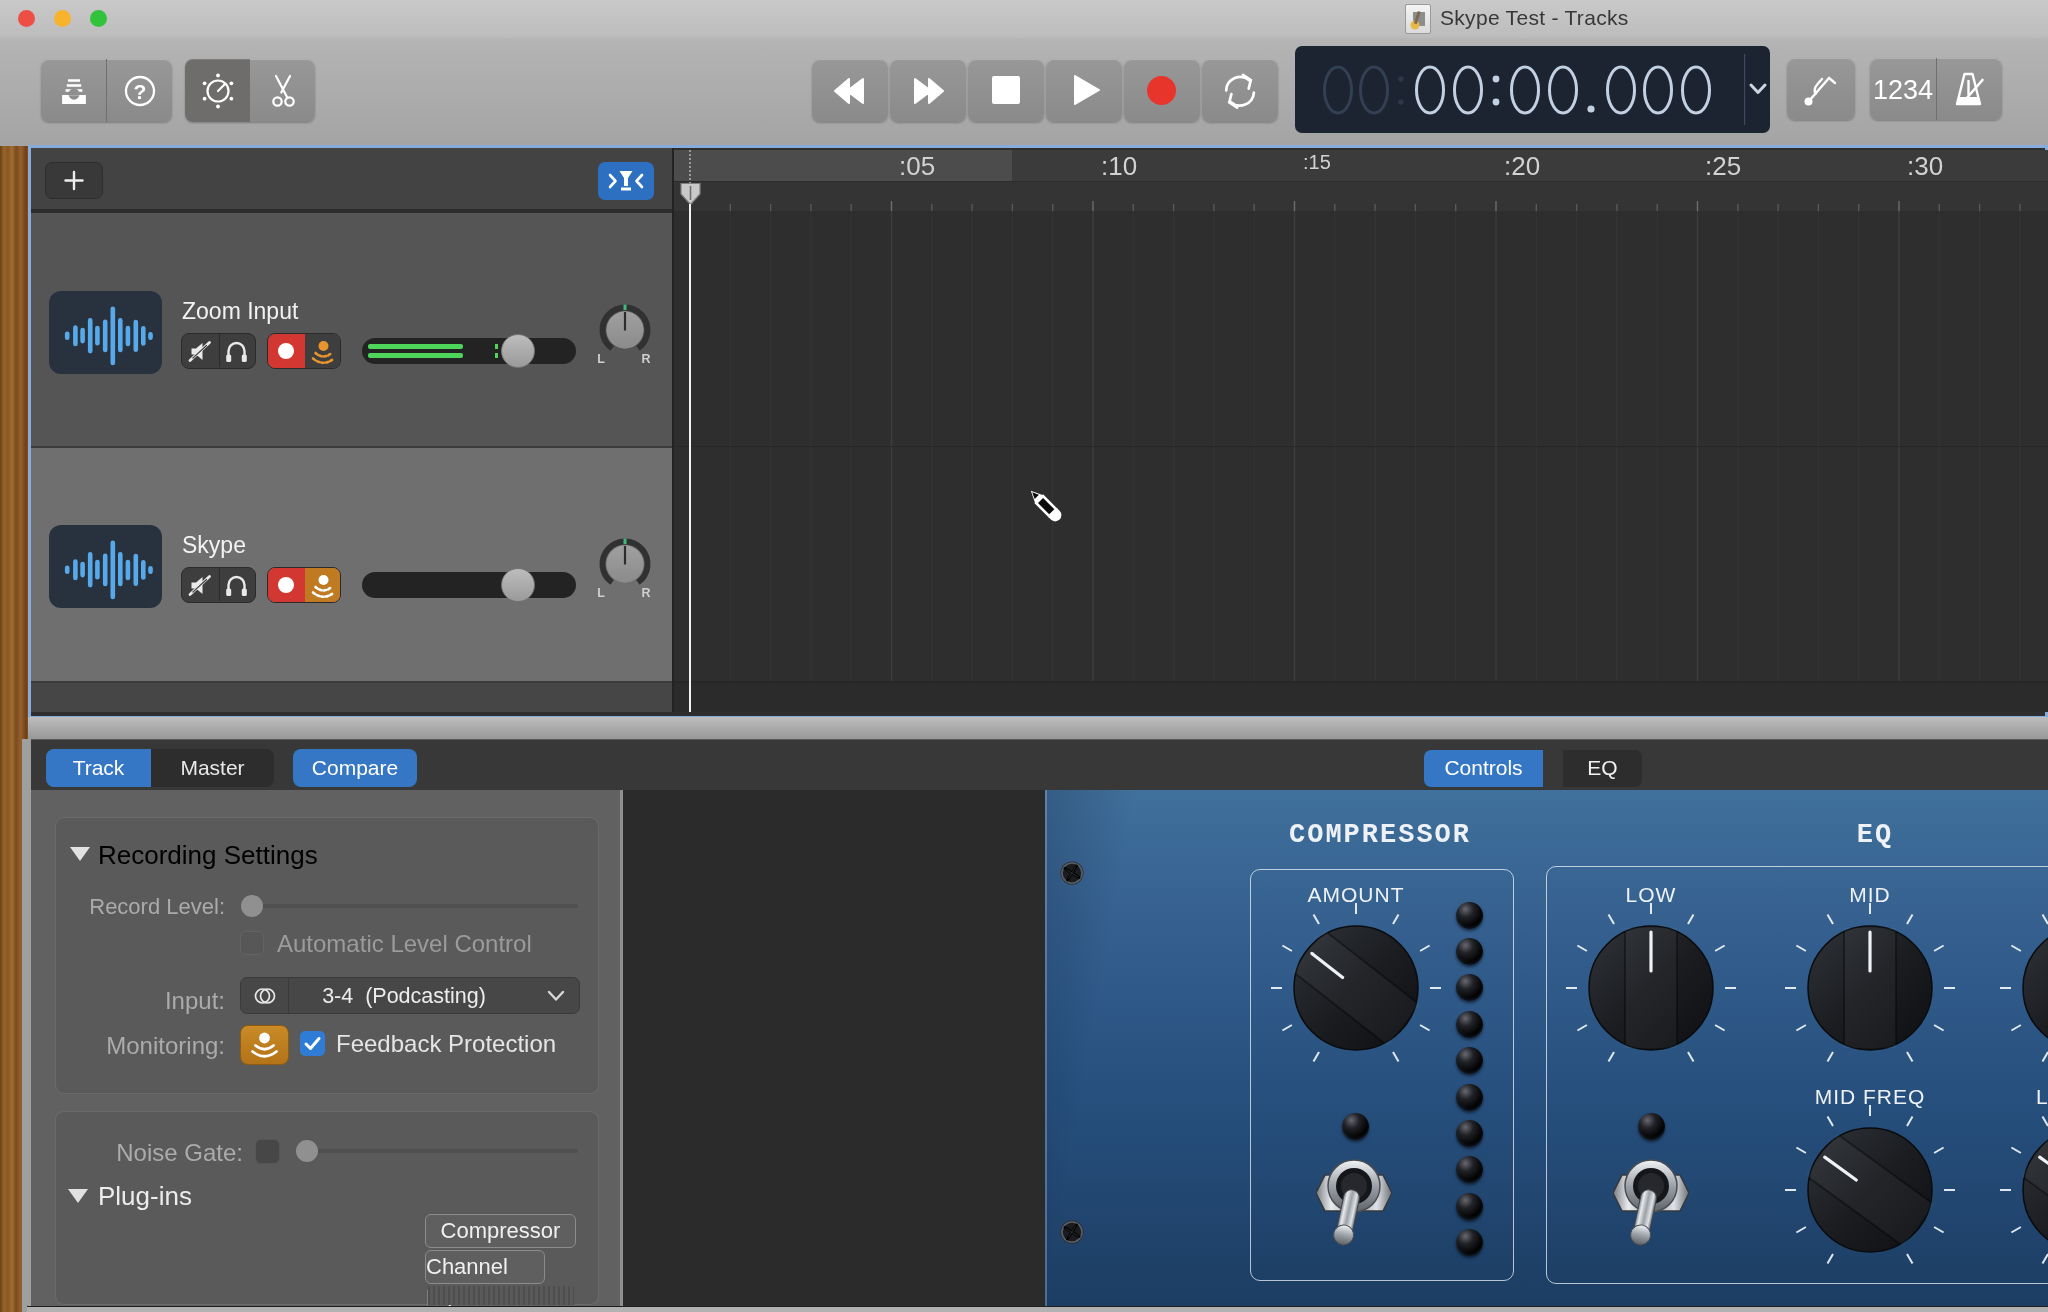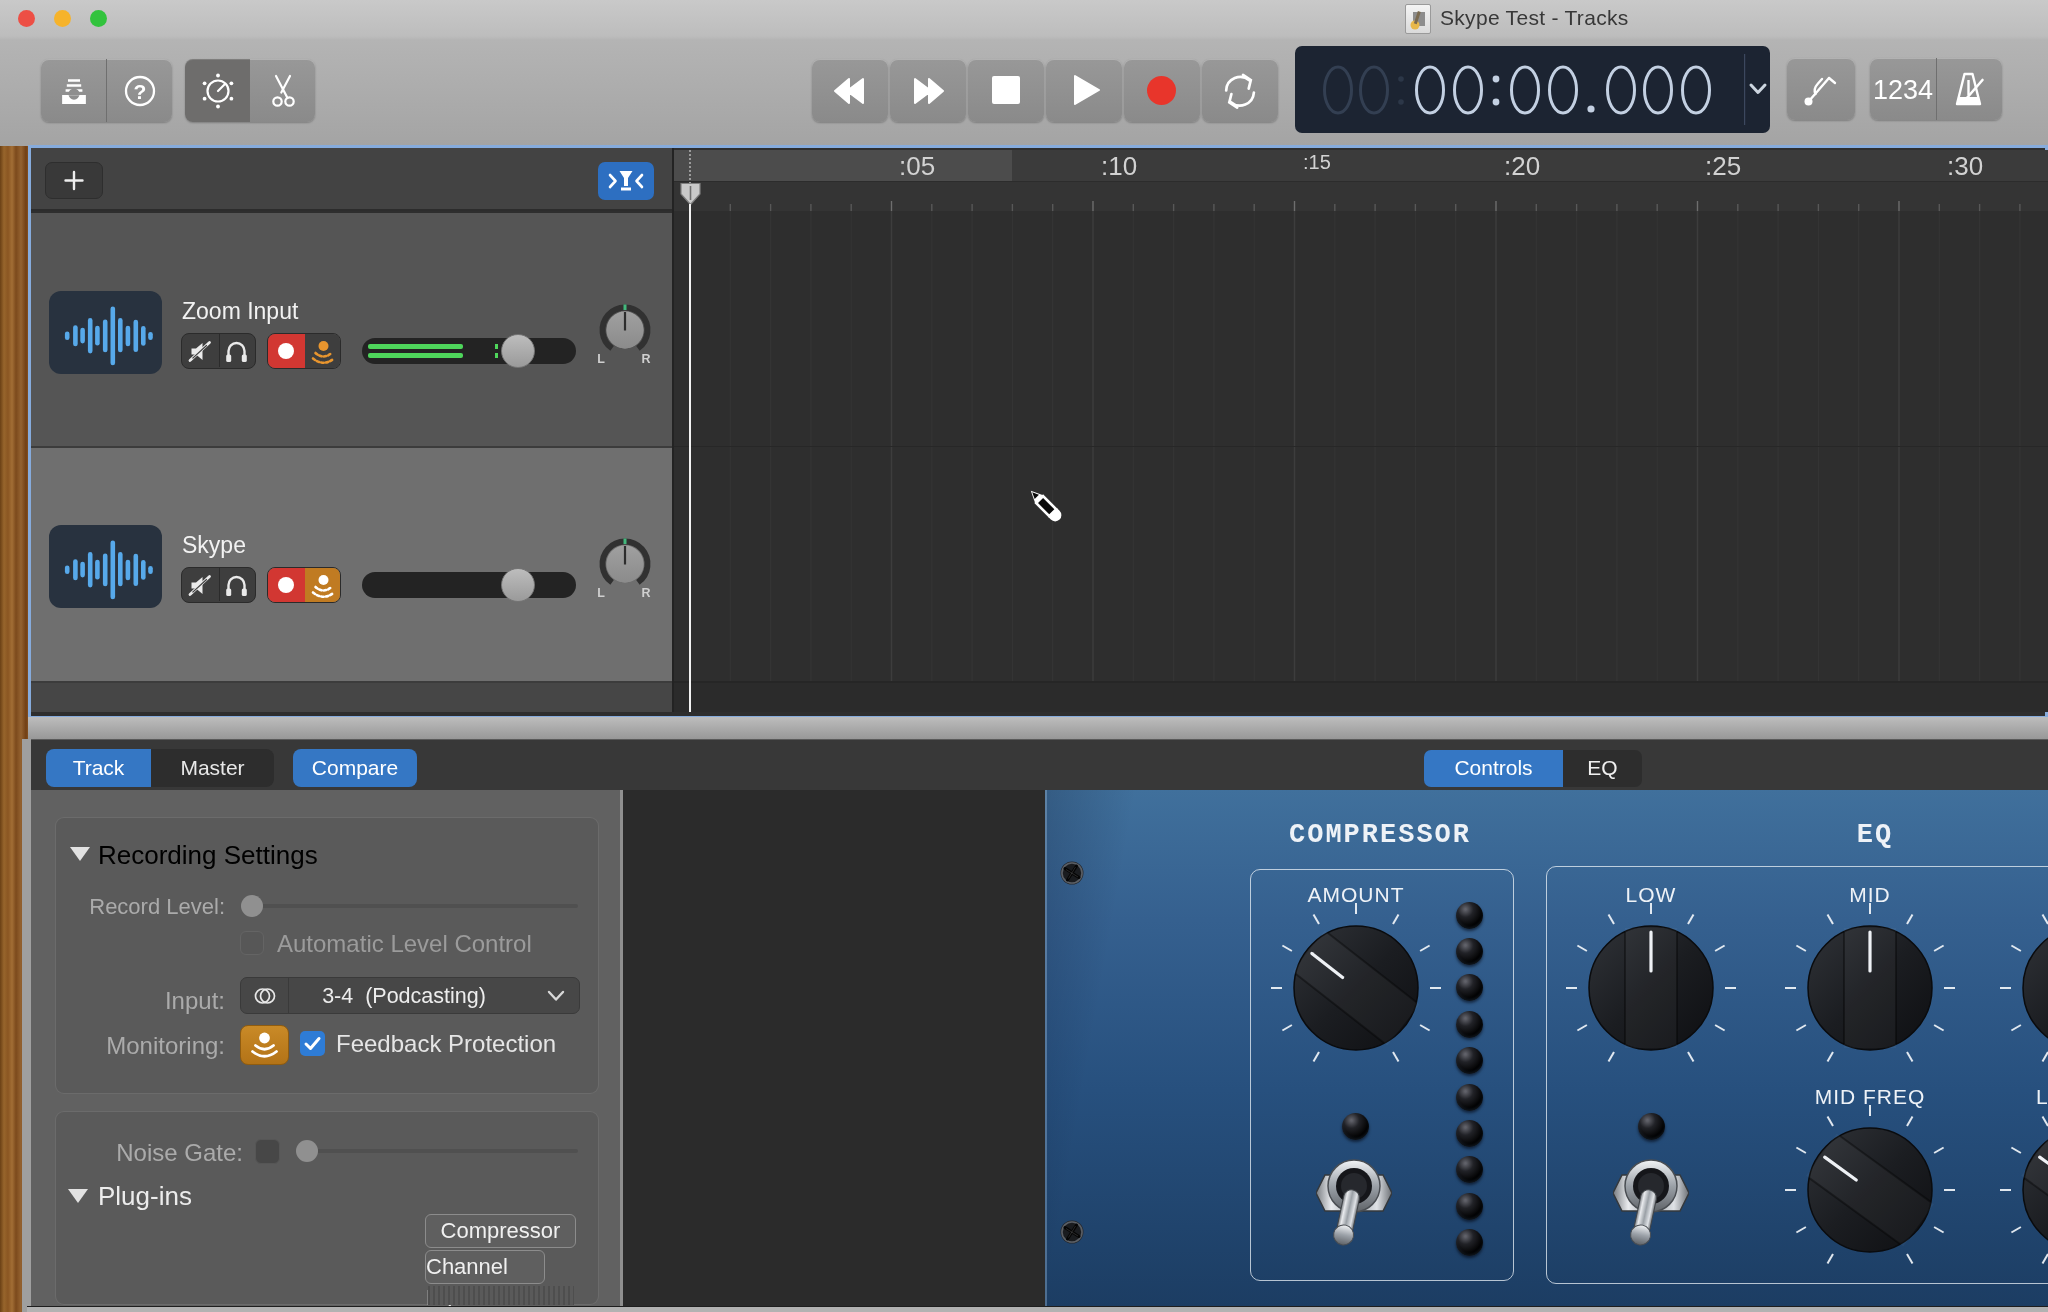--- a/index.html
+++ b/index.html
@@ -203,21 +203,21 @@
   <div class="abs" style="left:674px;top:150px;width:1374px;height:31px;background:#3b3b3b;">
     <div class="abs" style="left:0;top:0;width:338px;height:31px;background:#4c4c4c;"></div>
   </div>
   <div class="abs" style="left:674px;top:181px;width:1374px;height:30px;background:#343434;border-top:1px solid #2c2c2c;box-sizing:border-box;"></div>
   <div class="abs" id="ruler-labels" style="left:674px;top:150px;width:1374px;height:61px;">
       <div class="abs" style="left:225px;top:1px;font-size:26px;color:#d2d2d2;">:05</div>
       <div class="abs" style="left:427px;top:1px;font-size:26px;color:#d2d2d2;">:10</div>
       <div class="abs" style="left:629px;top:1px;font-size:20px;color:#d2d2d2;">:15</div>
       <div class="abs" style="left:830px;top:1px;font-size:26px;color:#d2d2d2;">:20</div>
       <div class="abs" style="left:1031px;top:1px;font-size:26px;color:#d2d2d2;">:25</div>
-      <div class="abs" style="left:1233px;top:1px;font-size:26px;color:#d2d2d2;margin-left:40px;">:30</div>
+      <div class="abs" style="left:1233px;top:1px;font-size:26px;color:#d2d2d2;">:30</div>
     </div>
   <svg class="abs" style="left:674px;top:181px;" width="1374" height="30" viewBox="0 0 1374 30">
       <line x1="56.30" y1="23" x2="56.30" y2="30" stroke="#585858" stroke-width="1.4"></line>
       <line x1="96.60" y1="23" x2="96.60" y2="30" stroke="#585858" stroke-width="1.4"></line>
       <line x1="136.90" y1="23" x2="136.90" y2="30" stroke="#585858" stroke-width="1.4"></line>
       <line x1="177.20" y1="23" x2="177.20" y2="30" stroke="#585858" stroke-width="1.4"></line>
       <line x1="217.50" y1="20" x2="217.50" y2="30" stroke="#6e6e6e" stroke-width="1.4"></line>
       <line x1="257.80" y1="23" x2="257.80" y2="30" stroke="#585858" stroke-width="1.4"></line>
       <line x1="298.10" y1="23" x2="298.10" y2="30" stroke="#585858" stroke-width="1.4"></line>
       <line x1="338.40" y1="23" x2="338.40" y2="30" stroke="#585858" stroke-width="1.4"></line>
@@ -421,21 +421,21 @@
   <div class="abs" style="left:595px;top:586px;width:12px;text-align:center;font-size:12.5px;font-weight:bold;color:#cfcfcf;">L</div>
   <div class="abs" style="left:640px;top:586px;width:12px;text-align:center;font-size:12.5px;font-weight:bold;color:#cfcfcf;">R</div>
   <div class="abs" id="divider"></div>
   <div class="abs" id="tabstrip"></div>
   <div class="abs" id="lpanel"></div>
   <div class="abs" id="midpanel"></div>
   <div class="abs" id="bluepanel"></div>
   <div class="abs" style="left:46px;top:749px;width:105px;height:38px;background:#3577c4;border-radius:8px 0 0 8px;color:#fff;font-size:21px;text-align:center;line-height:37px;">Track</div>
   <div class="abs" style="left:151px;top:749px;width:123px;height:38px;background:#2d2d2d;border-radius:0 8px 8px 0;color:#e8e8e8;font-size:21px;text-align:center;line-height:37px;">Master</div>
   <div class="abs" style="left:293px;top:749px;width:124px;height:38px;background:#3577c4;border-radius:8px;color:#fff;font-size:21px;text-align:center;line-height:37px;">Compare</div>
-  <div class="abs" style="left:1424px;top:750px;width:139px;height:37px;background:#3577c4;border-radius:7px 0 0 7px;color:#fff;font-size:21px;text-align:center;line-height:36px;">Controls</div>
+  <div class="abs" style="left:1424px;top:750px;width:119px;height:37px;background:#3577c4;border-radius:7px 0 0 7px;color:#fff;font-size:21px;text-align:center;line-height:36px;">Controls</div>
   <div class="abs" style="left:1563px;top:750px;width:79px;height:37px;background:#2d2d2d;border-radius:0 7px 7px 0;color:#f0f0f0;font-size:21px;text-align:center;line-height:36px;">EQ</div>
   <div class="abs secbox" style="left:55px;top:817px;width:544px;height:277px;"></div>
   <div class="abs secbox" style="left:55px;top:1111px;width:544px;height:194px;border-bottom-left-radius:9px;border-bottom-right-radius:9px;"></div>
   <svg class="abs" style="left:69px;top:845px;" width="22" height="18" viewBox="0 0 22 18">
       <path d="M1 2 L21 2 L11 16 Z" fill="#e2e2e2"></path>
     </svg>
   <div class="abs" style="left:98px;top:840px;font-size:26px;color:#000000;">Recording Settings</div>
   <div class="abs lbl" style="left:0px;top:894px;width:225px;text-align:right;">Record Level:</div>
   <div class="abs" style="left:243px;top:904px;width:335px;height:4px;background:#505050;border-radius:2px;"></div>
   <div class="abs" style="left:241px;top:895px;width:22px;height:22px;border-radius:50%;background:#909090;"></div>

